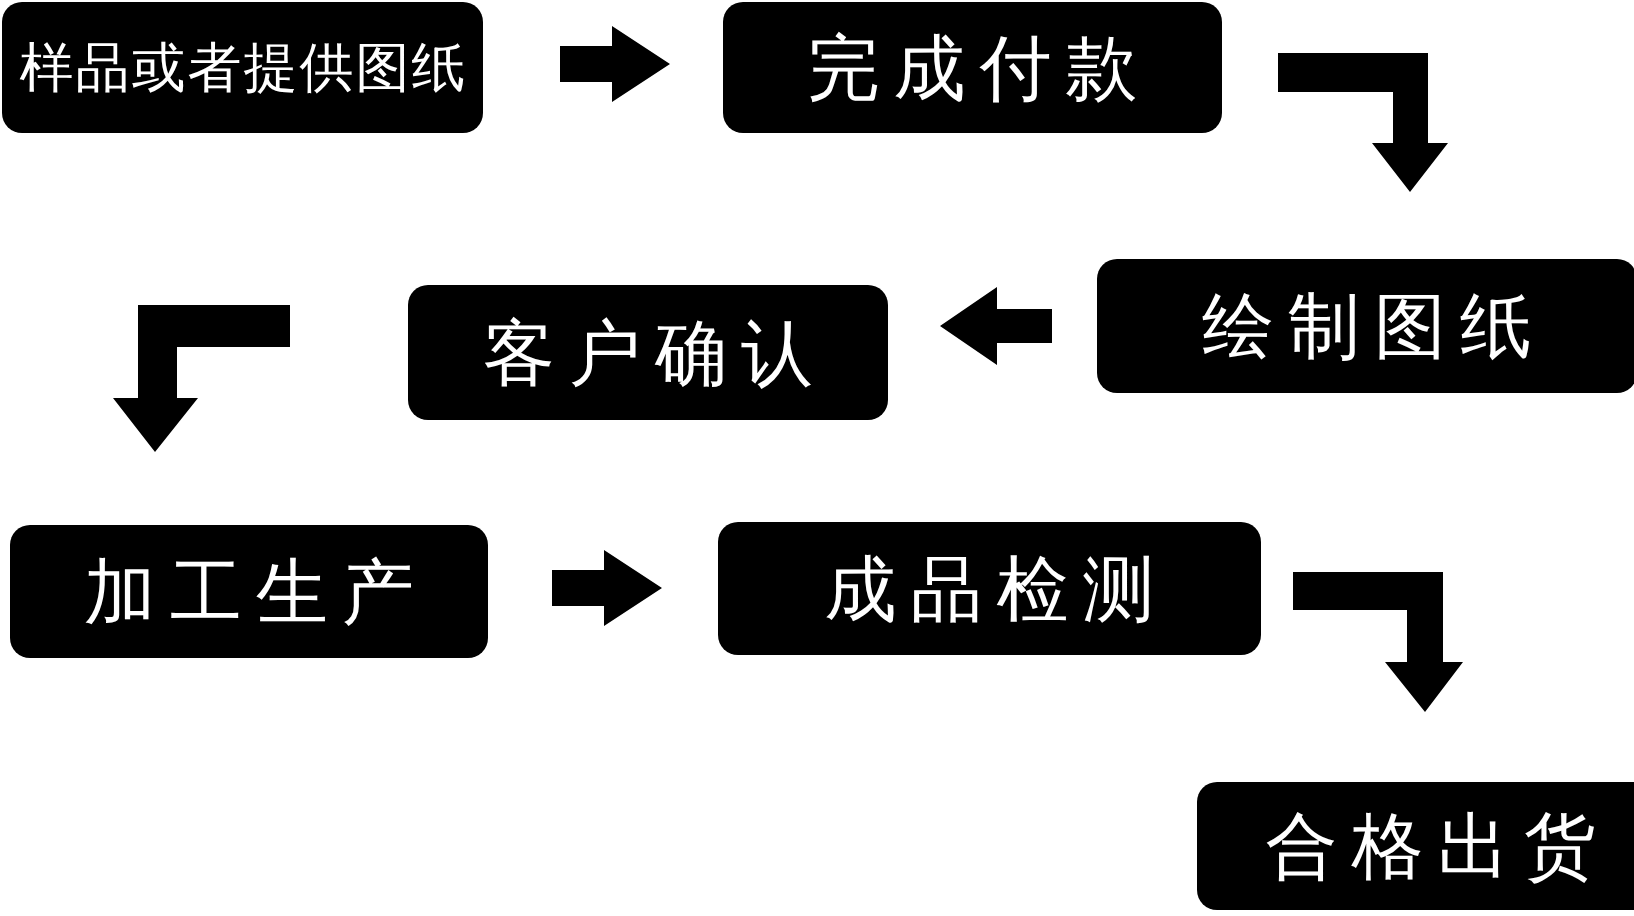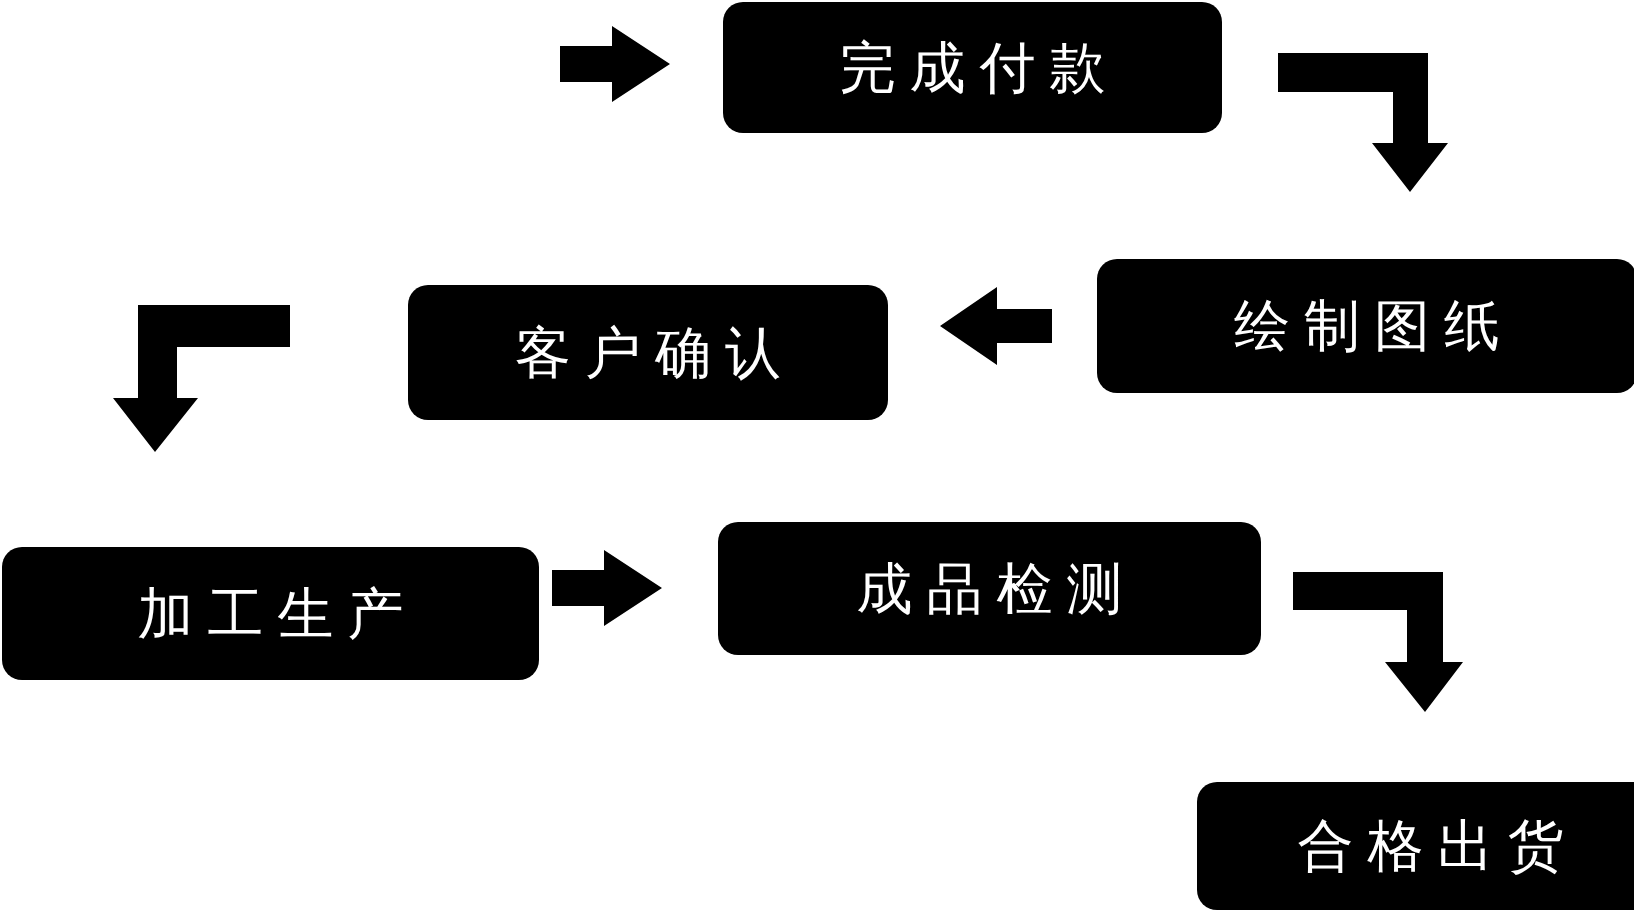--- a/index.html
+++ b/index.html
@@ -19,21 +19,21 @@
     position: absolute;
     background: #000000;
     border-radius: 20px;
     display: flex;
     align-items: center;
     justify-content: center;
     box-sizing: border-box;
   }
   .node .label {
     color: #ffffff;
-    font-size: 56px;
+    font-size: 72px;
     font-weight: 400;
     letter-spacing: 14px;
     text-indent: 14px; 
     white-space: nowrap;
     line-height: 1;
   }
   .node .label.long {
     font-size: 54px;
     letter-spacing: 2px;
     text-indent: 2px;
@@ -44,37 +44,40 @@
   }
   .arrow polygon {
     fill: #000000;
   }
 
   
   #node-sample     { left: 2px;    top: 2px;   width: 481px; height: 131px; }
   #node-payment    { left: 723px;  top: 2px;   width: 499px; height: 131px; }
   #node-draw       { left: 1097px; top: 259px; width: 540px; height: 134px; }
   #node-confirm    { left: 408px;  top: 258px; width: 480px; height: 135px; margin-top: 27px; }
-  #node-production { left: 2px;    top: 525px; width: 537px; height: 133px; margin-top: 22px; }
+  #node-production { left: 10px;    top: 525px; width: 478px; height: 133px; }
   #node-inspection { left: 718px;  top: 522px; width: 543px; height: 133px; text-align: right; }
   #node-shipment   { left: 1153px; top: 782px; width: 467px; height: 128px; margin-left: 44px; }
 
   
   #arrow-1 { left: 560px;  top: 26px;  }
   #arrow-2 { left: 1278px; top: 53px;  }
   #arrow-3 { left: 940px;  top: 287px; }
   #arrow-4 { left: 113px;  top: 305px; }
   #arrow-5 { left: 552px;  top: 550px; }
   #arrow-6 { left: 1293px; top: 572px; }
 </style>
 </head>
 <body>
 
 <div class="canvas">
 
+  <div class="node" id="node-sample">
+    <span class="label long">样品或者提供图纸</span>
+  </div>
 
   <svg class="arrow" id="arrow-1" width="110" height="76" viewBox="0 0 110 76">
     <polygon points="0,20 52,20 52,0 110,38 52,76 52,56 0,56"></polygon>
   </svg>
 
   <div class="node" id="node-payment">
     <span class="label">完成付款</span>
   </div>
 
   <svg class="arrow" id="arrow-2" width="170" height="139" viewBox="0 0 170 139">

